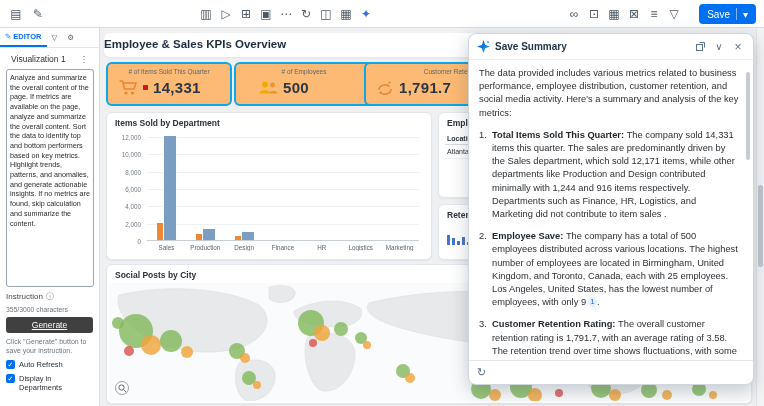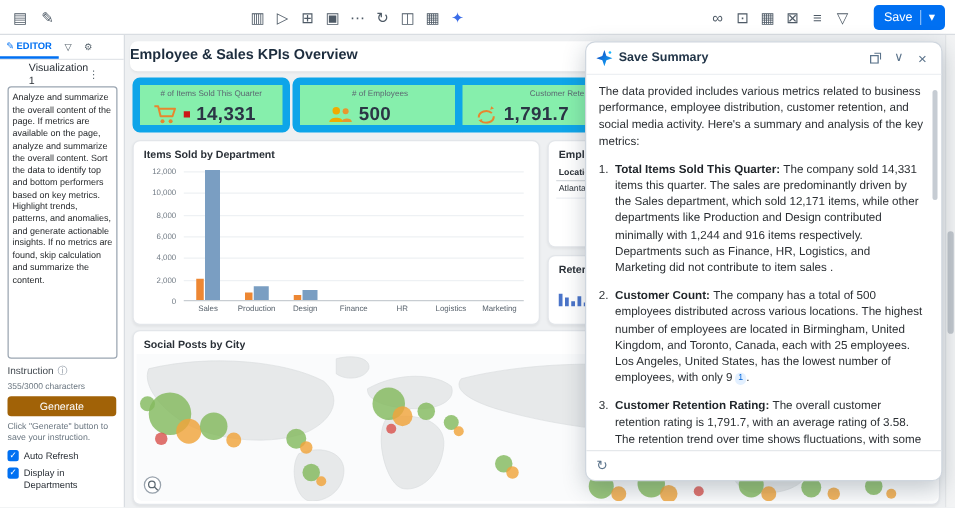--- a/index.html
+++ b/index.html
@@ -14,38 +14,38 @@
 #tb-center{position:absolute;left:196px;top:4px;display:flex}
 #tb-right{position:absolute;right:80px;top:4px;display:flex}
 #save-btn{position:absolute;right:8px;top:4px;height:20px;background:#0070f2;color:#fff;border-radius:4px;display:flex;align-items:center;font-size:10px;padding:0 8px;gap:6px;cursor:pointer}
 #save-btn .sep{width:1px;height:12px;background:rgba(255,255,255,.5)}
 
 
 #sidebar{position:absolute;left:0;top:28px;width:100px;height:378px;background:#fff;border-right:1px solid #d9dde2;z-index:4}
 #sb-tabs{height:20px;border-bottom:1px solid #e2e5e9;display:flex;align-items:stretch;font-size:7.5px;color:#32363a}
 .sb-tab{padding:0 5px;display:flex;align-items:center;gap:2px;cursor:pointer;color:#5b6770}
 .sb-tab.active{border-bottom:2px solid #0070f2;font-weight:bold;color:#0070f2}
-#viz-row{height:16px;margin-top:3px;padding:0 23px;display:flex;align-items:center;justify-content:space-between;font-size:8.5px;color:#2b3138}
+#viz-row{height:16px;margin-top:3px;padding:0 11px;display:flex;align-items:center;justify-content:space-between;font-size:8.5px;color:#2b3138}
 #instr-label{padding:2px 6px;font-size:8px;color:#41484f;display:flex;gap:3px;align-items:center}
 #instruction-box{margin:2px 6px;width:88px;height:218px;border:1px solid #9aa5b1;border-radius:3px;padding:3px;font-size:7.2px;line-height:9.7px;color:#26292c;overflow:hidden;cursor:text;background:#fff}
 #char-counter{margin:2px 6px 0;font-size:6.8px;color:#6a7680}
 #generate-btn{margin:4px 6px;height:16px;border-radius:3px;color:#fff;font-size:8.5px;display:flex;align-items:center;justify-content:center;cursor:pointer}
 #generate-hint{margin:3px 6px;font-size:7px;line-height:9px;color:#6a7680}
 #sidebar-checks{margin-top:4px}
 .check-row{display:flex;gap:4px;margin:5px 6px;cursor:pointer}
 .checkbox{width:9px;height:9px;border-radius:2px;background:#0070f2;color:#fff;font-size:7px;line-height:9px;text-align:center;flex:none}
 .check-label{font-size:7.5px;color:#2b3138}
 
 
 #main{position:absolute;left:100px;top:28px;width:656px;height:378px;overflow:hidden}
 .card{position:absolute;background:#fff;border:1px solid #e3e6ea;border-radius:6px;box-shadow:0 1px 2px rgba(0,0,0,.05)}
 #page-titlebar{position:absolute;left:4px;top:5px;width:648px;height:24px;background:#fff;border-radius:6px;box-shadow:0 1px 2px rgba(0,0,0,.05)}
 #page-title{position:absolute;left:0;top:5px;width:364px;text-align:left;font-size:11.5px;font-weight:bold;color:#1d2d3e}
 
-.kpi-card{position:absolute;background:#86efac;border:6px solid #0ea5e9;border-radius:6px;height:44px}
+.kpi-card{position:absolute;background:#fdba74;border:2px solid #0ea5e9;border-radius:6px;height:44px}
 .kpi-header{font-size:6.5px;color:#5b6770;text-align:center;padding-top:4px;white-space:nowrap;overflow:hidden}
 .kpi-row{display:flex;align-items:center;gap:5px;padding:4px 0 0 10px}
 .kpi-value{font-size:15px;font-weight:bold;color:#2b3545;letter-spacing:.3px}
 .red-dot{width:5px;height:5px;background:#cc1919;flex:none}
 
 #chart-card{left:6px;top:84px;width:326px;height:148px}
 .card-title{position:absolute;left:8px;top:5px;font-size:8.5px;font-weight:bold;color:#2b3138;white-space:nowrap;overflow:hidden}
 #chart-yaxis{position:absolute;left:0;top:24px;width:36px;height:104px}
 .ytick{position:absolute;right:2px;font-size:6.3px;color:#707a84}
 #chart-plot{position:absolute;left:40px;top:24px;width:272px;height:104px;border-bottom:1px solid #c8cdd2}
@@ -136,21 +136,21 @@
   <div id="viz-row">
     <span>Visualization 1</span>
     <span style="cursor:pointer;color:#5b6770">⋮</span>
   </div>
   <div id="instruction-box">Analyze and summarize the overall content of the page. If metrics are available on the page, analyze and summarize the overall content. Sort the data to identify top and bottom performers based on key metrics. Highlight trends, patterns, and anomalies, and generate actionable insights. If no metrics are found, skip calculation and summarize the content.</div>
   <div id="instr-label">
     <span>Instruction</span>
     <span style="color:#8a94a0;cursor:pointer">ⓘ</span>
   </div>
   <div id="char-counter">355/3000 characters</div>
-  <div id="generate-btn" style="background: #a16207;">Generate</div>
+  <div id="generate-btn" style="background: #404040; text-decoration: underline;">Generate</div>
   <div id="generate-hint">Click "Generate" button to save your instruction.</div>
   <div id="sidebar-checks">
       <div class="check-row">
         <span class="checkbox" style="background: rgb(0, 112, 242);">✓</span>
         <span class="check-label">Auto Refresh</span>
       </div>
       <div class="check-row">
         <span class="checkbox" style="background: rgb(0, 112, 242);">✓</span>
         <span class="check-label">Display in Departments</span>
       </div>
@@ -340,21 +340,21 @@
   </div>
   <div id="panel-body">
     <div id="summary-intro">The data provided includes various metrics related to business performance, employee distribution, customer retention, and social media activity. Here's a summary and analysis of the key metrics:</div>
     <div id="summary-list">
         <div class="sum-item">
           <span class="sum-num">1.</span>
           <div class="sum-body"><b>Total Items Sold This Quarter: </b><span>The company sold 14,331 items this quarter. The sales are predominantly driven by the Sales department, which sold 12,171 items, while other departments like Production and Design contributed minimally with 1,244 and 916 items respectively. Departments such as Finance, HR, Logistics, and Marketing did not contribute to item sales .</span></div>
         </div>
         <div class="sum-item">
           <span class="sum-num">2.</span>
-          <div class="sum-body"><b>Customer Count: </b><span>The company has a total of 500 employees distributed across various locations. The highest number of employees are located in Birmingham, United Kingdom, and Toronto, Canada, each with 25 employees. Los Angeles, United States, has the lowest number of employees, with only 9</span><span class="cite">1</span><span>.</span></div>
+          <div class="sum-body"><b>Employee Save: </b><span>The company has a total of 500 employees distributed across various locations. The highest number of employees are located in Birmingham, United Kingdom, and Toronto, Canada, each with 25 employees. Los Angeles, United States, has the lowest number of employees, with only 9</span><span class="cite">1</span><span>.</span></div>
         </div>
         <div class="sum-item">
           <span class="sum-num">3.</span>
           <div class="sum-body"><b>Customer Retention Rating: </b><span>The overall customer retention rating is 1,791.7, with an average rating of 3.58. The retention trend over time shows fluctuations, with some periods having higher ratings, indicating potential improvements or successful strategies during those times</span></div>
         </div>
       </div>
   </div>
   <div id="panel-scrollthumb"></div>
   <div id="panel-footer">
     <span id="regen-icon">↻</span>

